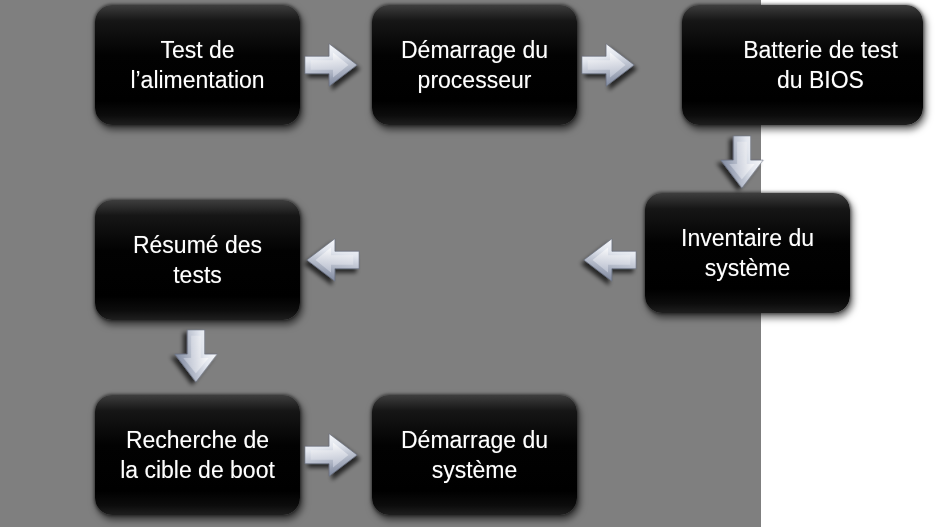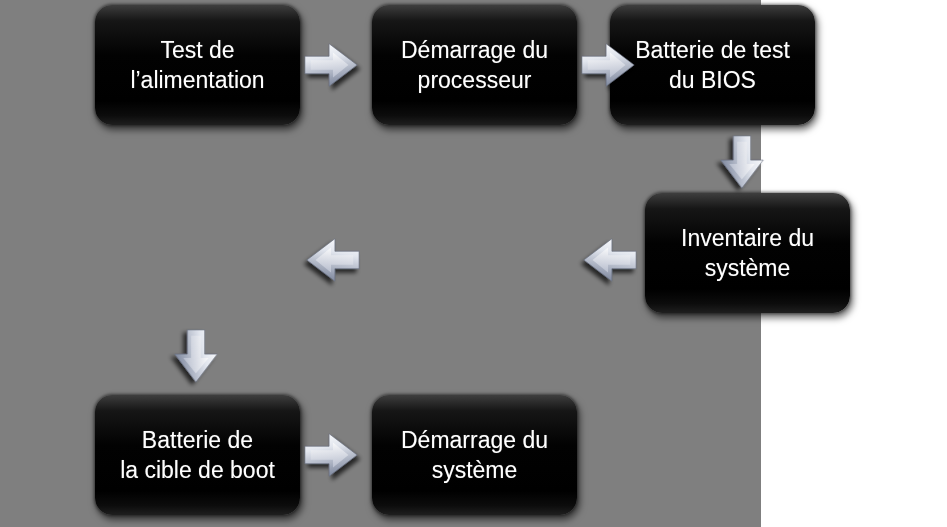--- a/index.html
+++ b/index.html
@@ -41,21 +41,21 @@
     width: 58px;
     height: 52px;
     overflow: visible;
   }
   .arrow.left { transform: scaleX(-1); }
   .arrow.down { transform: rotate(90deg); }
 
   
   #n0 { left: 95px;  top: 5px; }
   #n1 { left: 372px; top: 5px; }
-  #n2 { left: 610px; top: 5px; }
+  #n2 { left: 682px; top: 5px; padding-left: 36px; }
   #n3 { left: 645px; top: 193px; justify-content: center; }
   #n4 { left: 372px; top: 200px; }
   #n5 { left: 95px;  top: 200px; }
   #n6 { left: 95px;  top: 395px; }
   #n7 { left: 372px; top: 395px; }
 
   #a0 { left: 303px; top: 39px; }
   #a1 { left: 580px; top: 39px; }
   #a2 { left: 713px; top: 137px; }
   #a3 { left: 580px; top: 234px; }
@@ -98,22 +98,26 @@
 processeur</span>
   </div>
   <div class="node" id="n2">
     <span class="node-label">Batterie de test
 du BIOS</span>
   </div>
   <div class="node" id="n3">
     <span class="node-label">Inventaire du
 système</span>
   </div>
+  <div class="node" id="n5">
+    <span class="node-label">Résumé des
+tests</span>
+  </div>
   <div class="node" id="n6">
-    <span class="node-label">Batterie de
+    <span class="node-label">Recherche de
 la cible de boot</span>
   </div>
   <div class="node" id="n7">
     <span class="node-label">Démarrage du
 système</span>
   </div>
 
   <svg class="arrow" id="a0" viewBox="0 0 60 52">
     <use href="#block-arrow-shape" filter="url(#arrowShadow)"></use>
   </svg>

